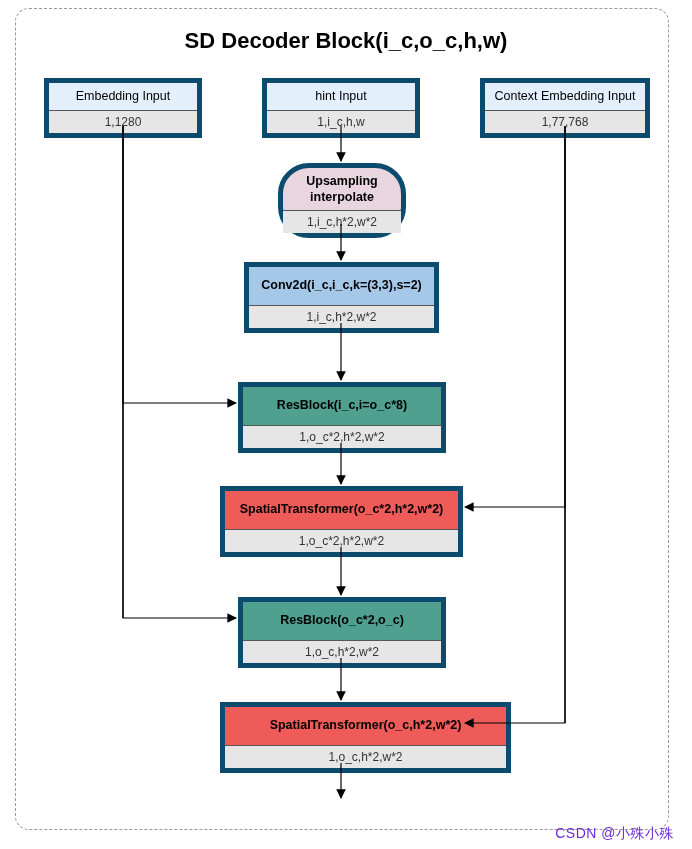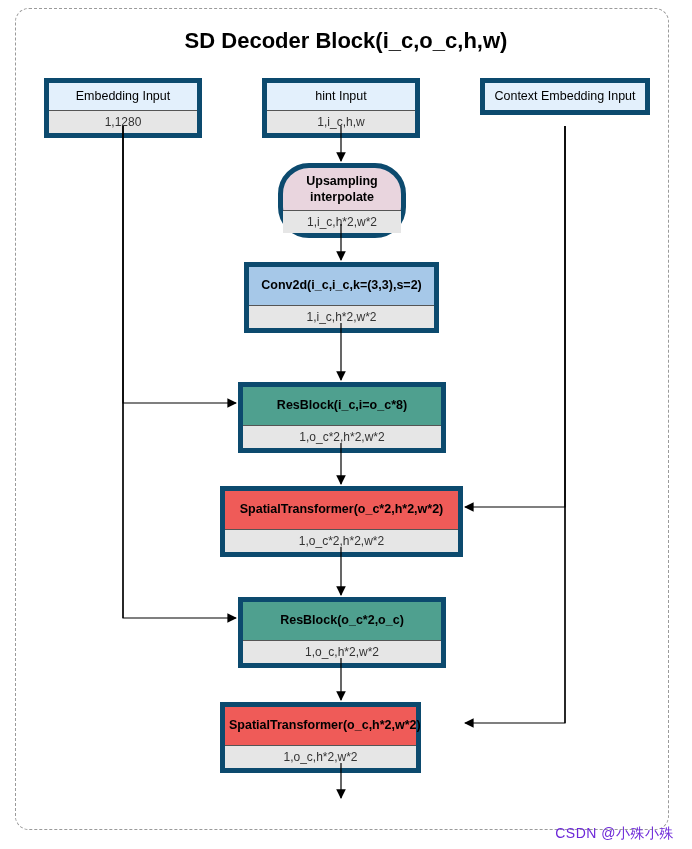--- a/index.html
+++ b/index.html
@@ -84,20 +84,21 @@
 <div class="node c-input" style="left:44px;  top:78px; width:158px;">
   <div class="head">Embedding Input</div>
   <div class="shape">1,1280</div>
 </div>
 <div class="node c-input" style="left:262px; top:78px; width:158px;">
   <div class="head">hint Input</div>
   <div class="shape">1,i_c,h,w</div>
 </div>
 <div class="node c-input" style="left:480px; top:78px; width:170px;">
   <div class="head">Context Embedding Input</div>
+  <div class="shape">1,77,768</div>
 </div>
 
 <div class="node c-pink" style="left:278px; top:163px; width:128px;">
   <div class="head bold" style="white-space:pre-line;">Upsampling
 interpolate</div>
   <div class="shape">1,i_c,h*2,w*2</div>
 </div>
 
 <div class="node c-blue" style="left:244px; top:262px; width:195px;">
   <div class="head bold" style="padding-top:11px;padding-bottom:11px;">Conv2d(i_c,i_c,k=(3,3),s=2)</div>
@@ -112,21 +113,21 @@
 <div class="node c-red" style="left:220px; top:486px; width:243px;">
   <div class="head bold" style="padding-top:11px;padding-bottom:11px;">SpatialTransformer(o_c*2,h*2,w*2)</div>
   <div class="shape">1,o_c*2,h*2,w*2</div>
 </div>
 
 <div class="node c-teal" style="left:238px; top:597px; width:208px;">
   <div class="head bold" style="padding-top:11px;padding-bottom:11px;">ResBlock(o_c*2,o_c)</div>
   <div class="shape">1,o_c,h*2,w*2</div>
 </div>
 
-<div class="node c-red" style="left:220px; top:702px; width:201px;">
+<div class="node c-red" style="left:220px; top:702px; width:291px;">
   <div class="head bold" style="padding-top:11px;padding-bottom:11px;">SpatialTransformer(o_c,h*2,w*2)</div>
   <div class="shape">1,o_c,h*2,w*2</div>
 </div>
 
 <svg class="arrows">
   <defs>
     <marker id="ah" viewBox="0 0 10 10" refX="9" refY="5" markerWidth="8" markerHeight="8" orient="auto-start-reverse">
       <path d="M 0 0 L 10 5 L 0 10 z" fill="#000"></path>
     </marker>
   </defs>

